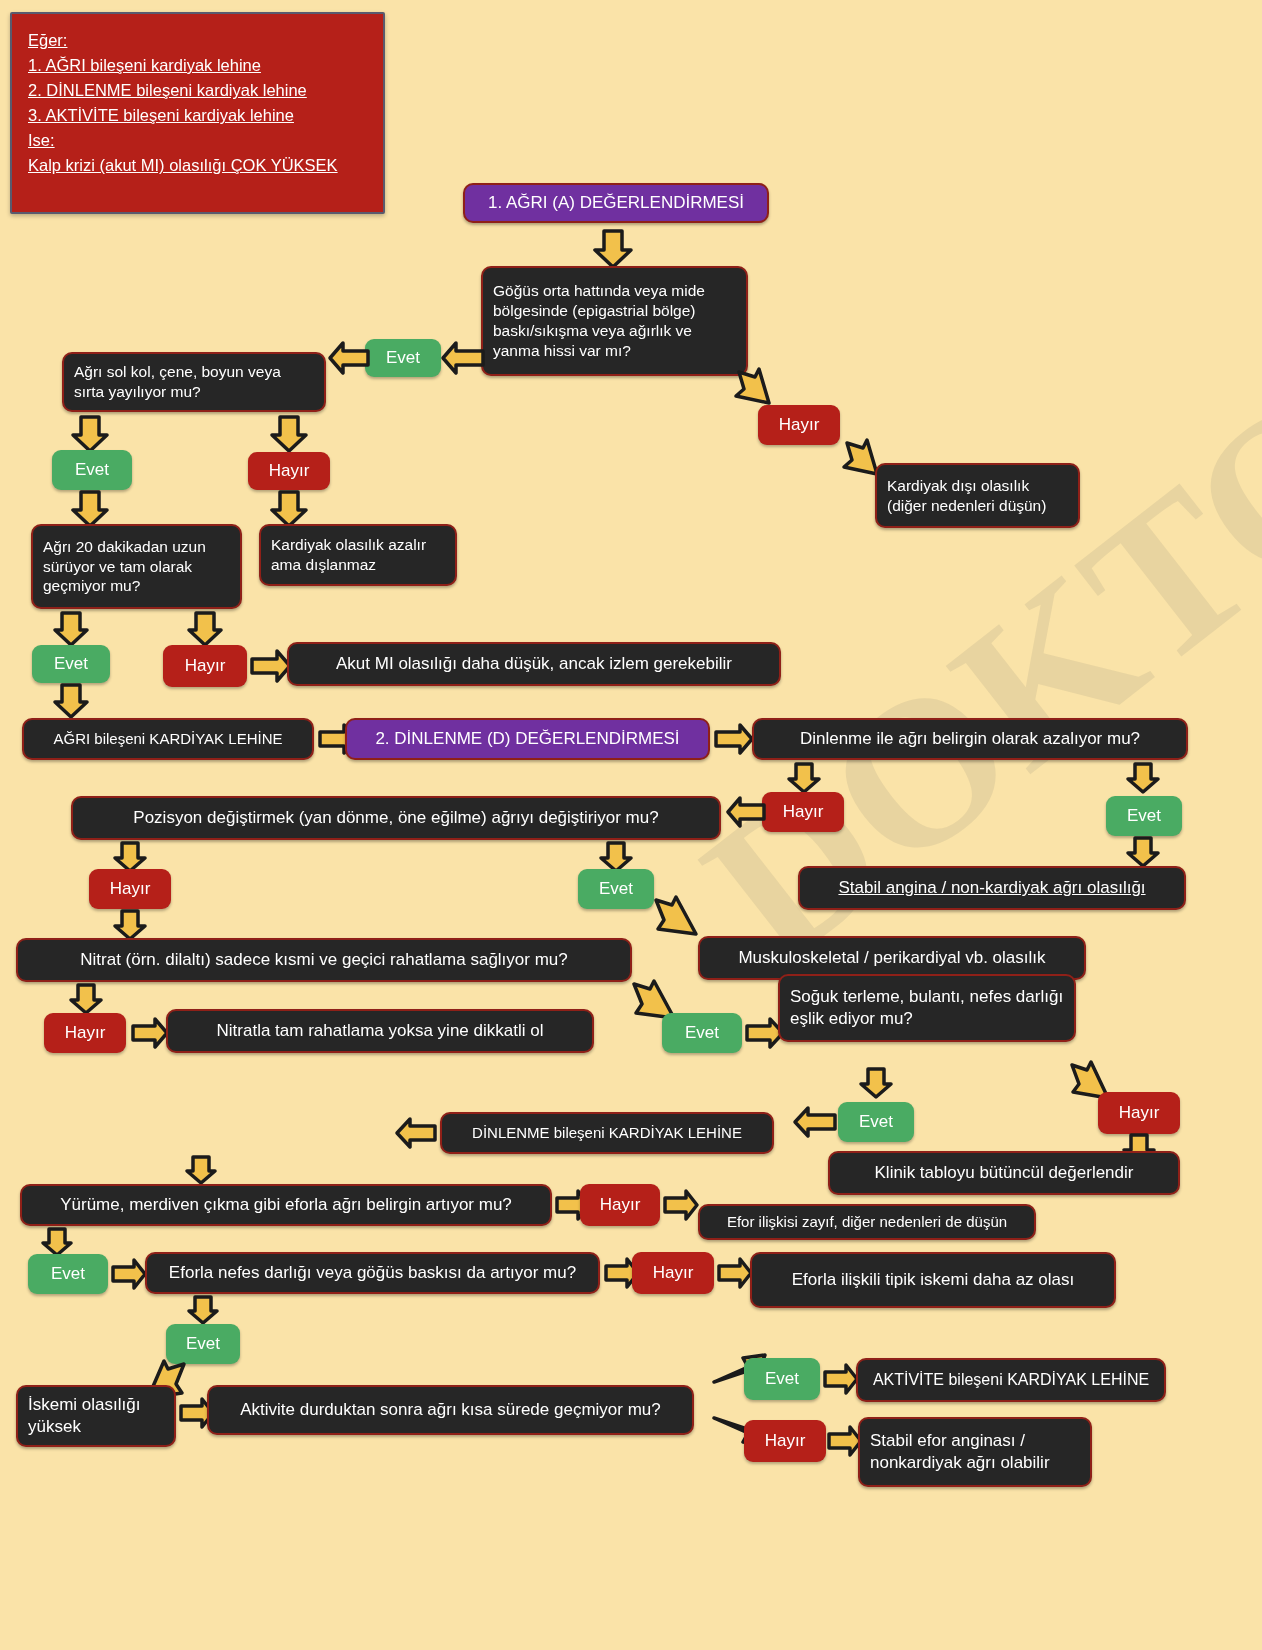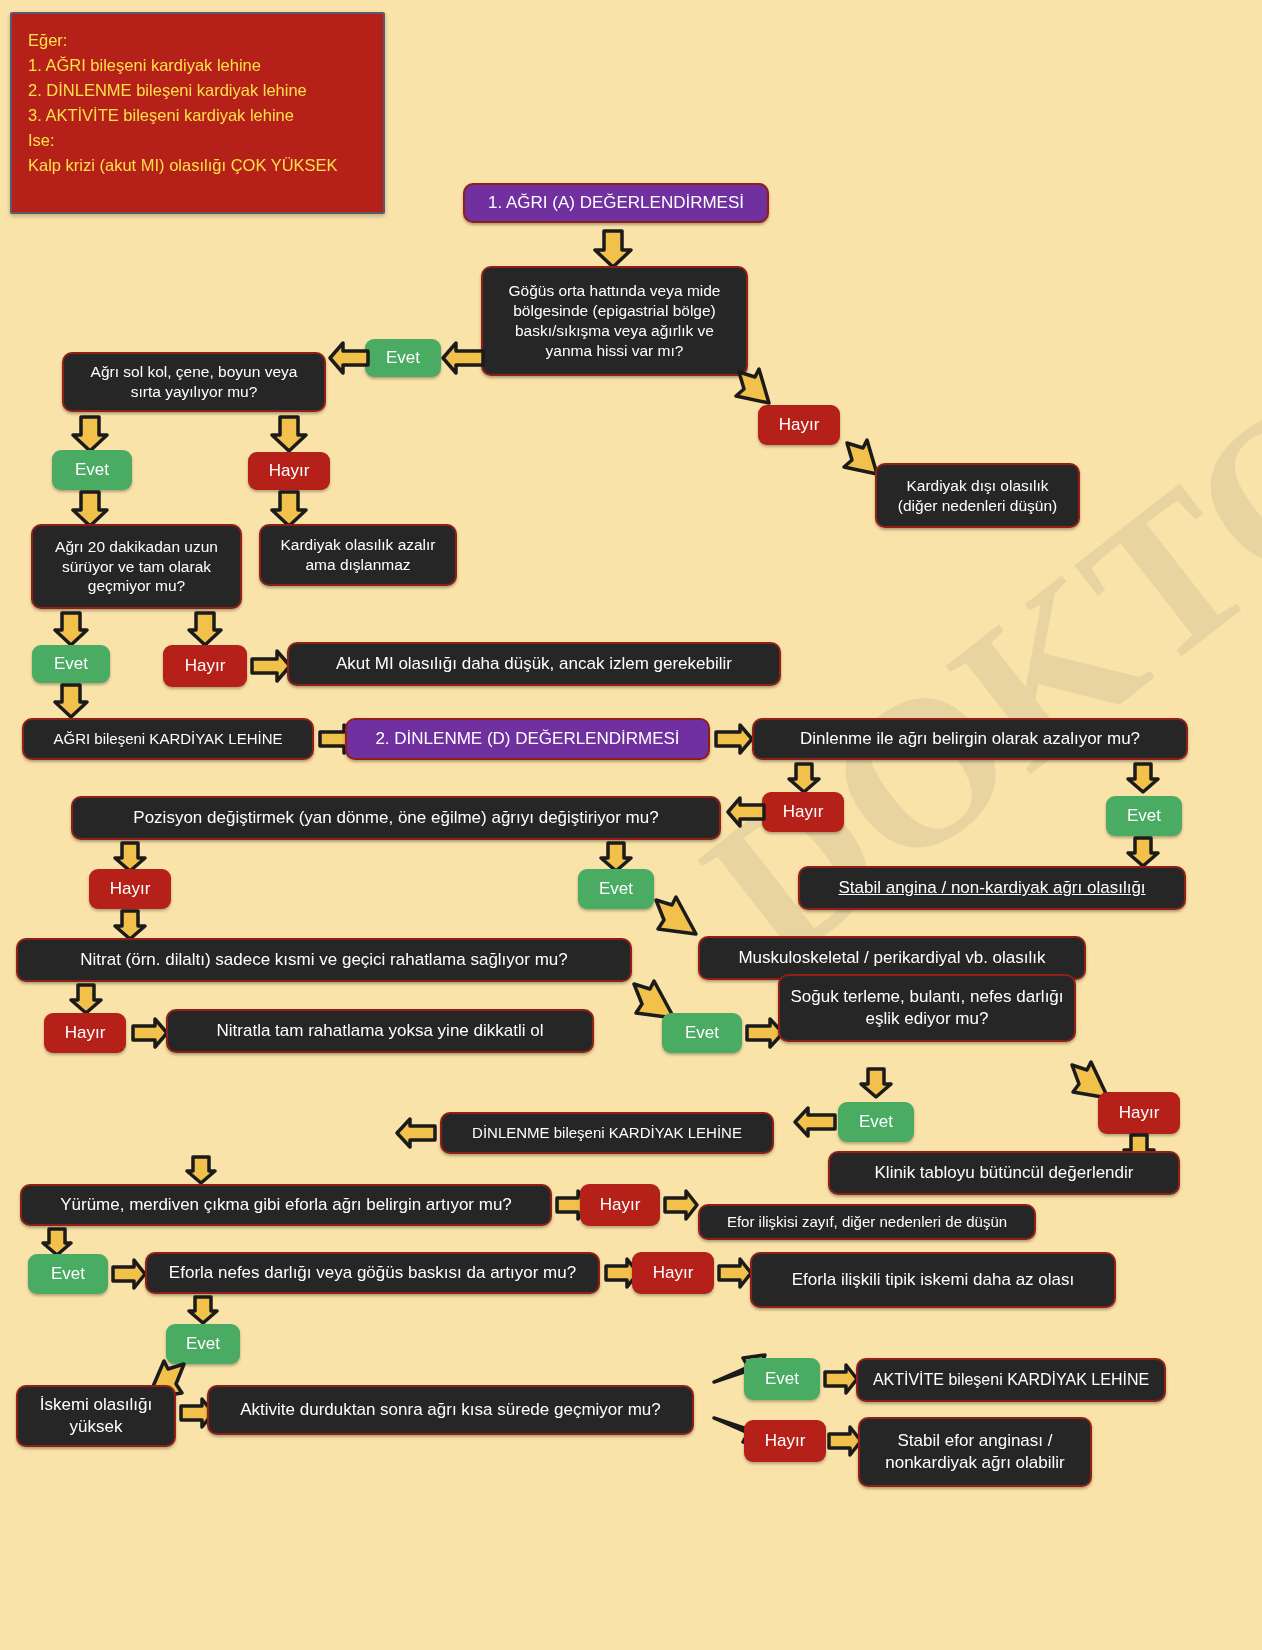--- a/index.html
+++ b/index.html
@@ -41,21 +41,20 @@
     z-index: 1;
   }
 
   
   .node {
     position: absolute;
     box-sizing: border-box;
     display: flex;
     align-items: center;
     justify-content: center;
-    text-align: center;
     border-radius: 10px;
     line-height: 1.28;
     padding: 6px 10px;
   }
 
   .dark {
     background: #262626;
     color: #ffffff;
     border: 2px solid #8f2018;
     box-shadow: 0 2px 3px rgba(0,0,0,0.30);
@@ -75,28 +74,29 @@
     box-shadow: 0 2px 3px rgba(0,0,0,0.28);
   }
   .purple {
     background: #7030a0;
     color: #ffffff;
     border: 2px solid #8f2018;
     box-shadow: 0 2px 3px rgba(0,0,0,0.30);
   }
   .legend {
     background: #b52019;
-    color: #fde047;
+    color: #ffffff;
     border: 2px solid #5a5a6e;
     border-radius: 2px;
     display: block;
     text-align: left;
     padding: 14px 16px;
     line-height: 1.52;
     box-shadow: 0 2px 4px rgba(0,0,0,0.25);
+    text-decoration: underline;
   }
 
   
   .arrow {
     position: absolute;
     color: #f2c14b;
   }
   .arrow svg { display: block; width: 100%; height: 100%; overflow: visible; }
   .arrow polygon {
     fill: #f2c14b;

